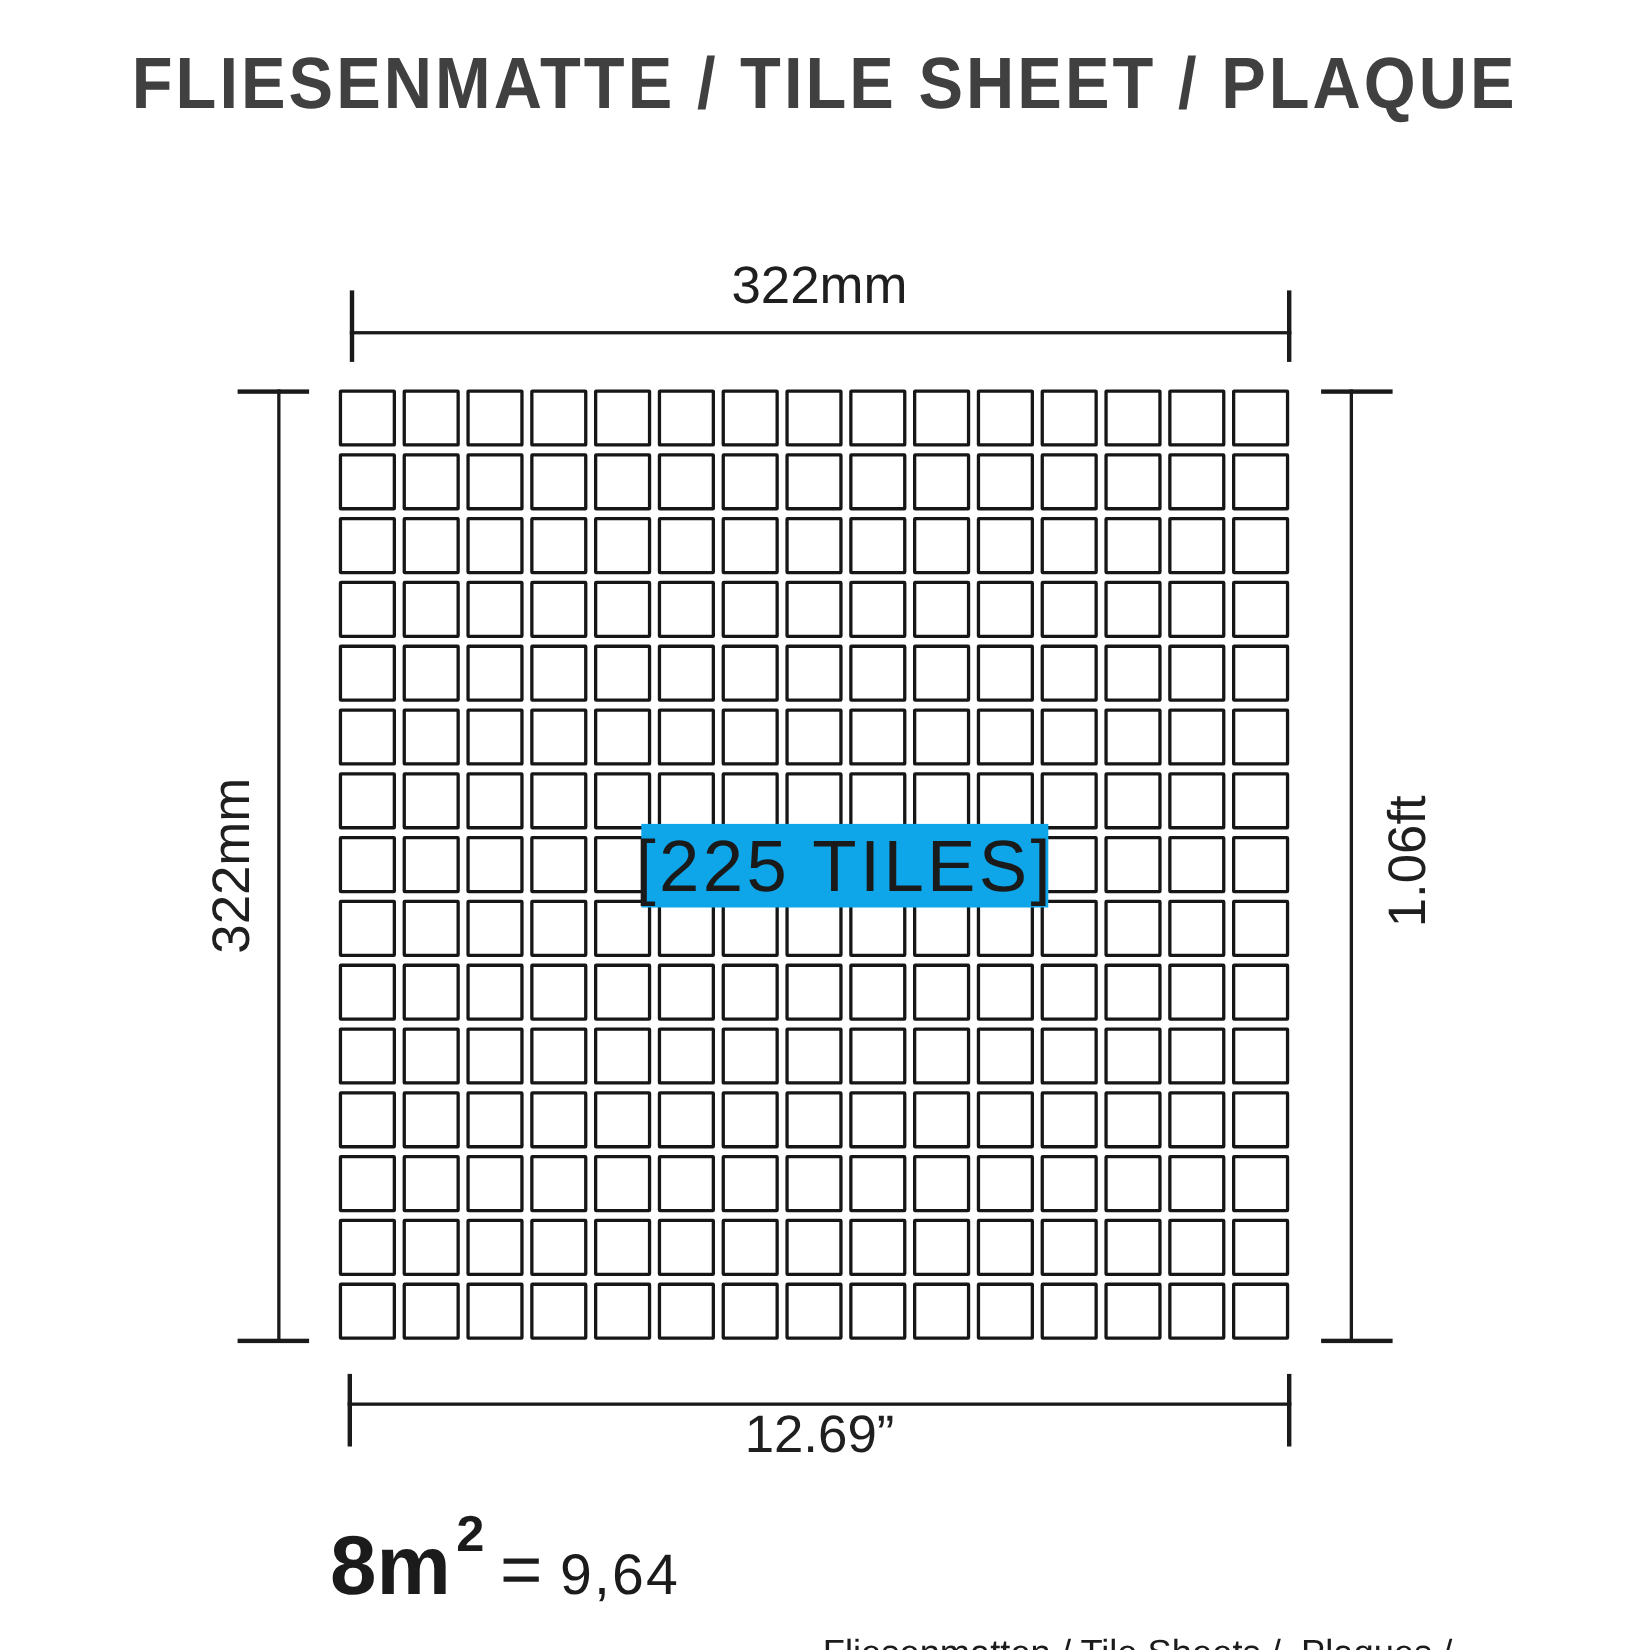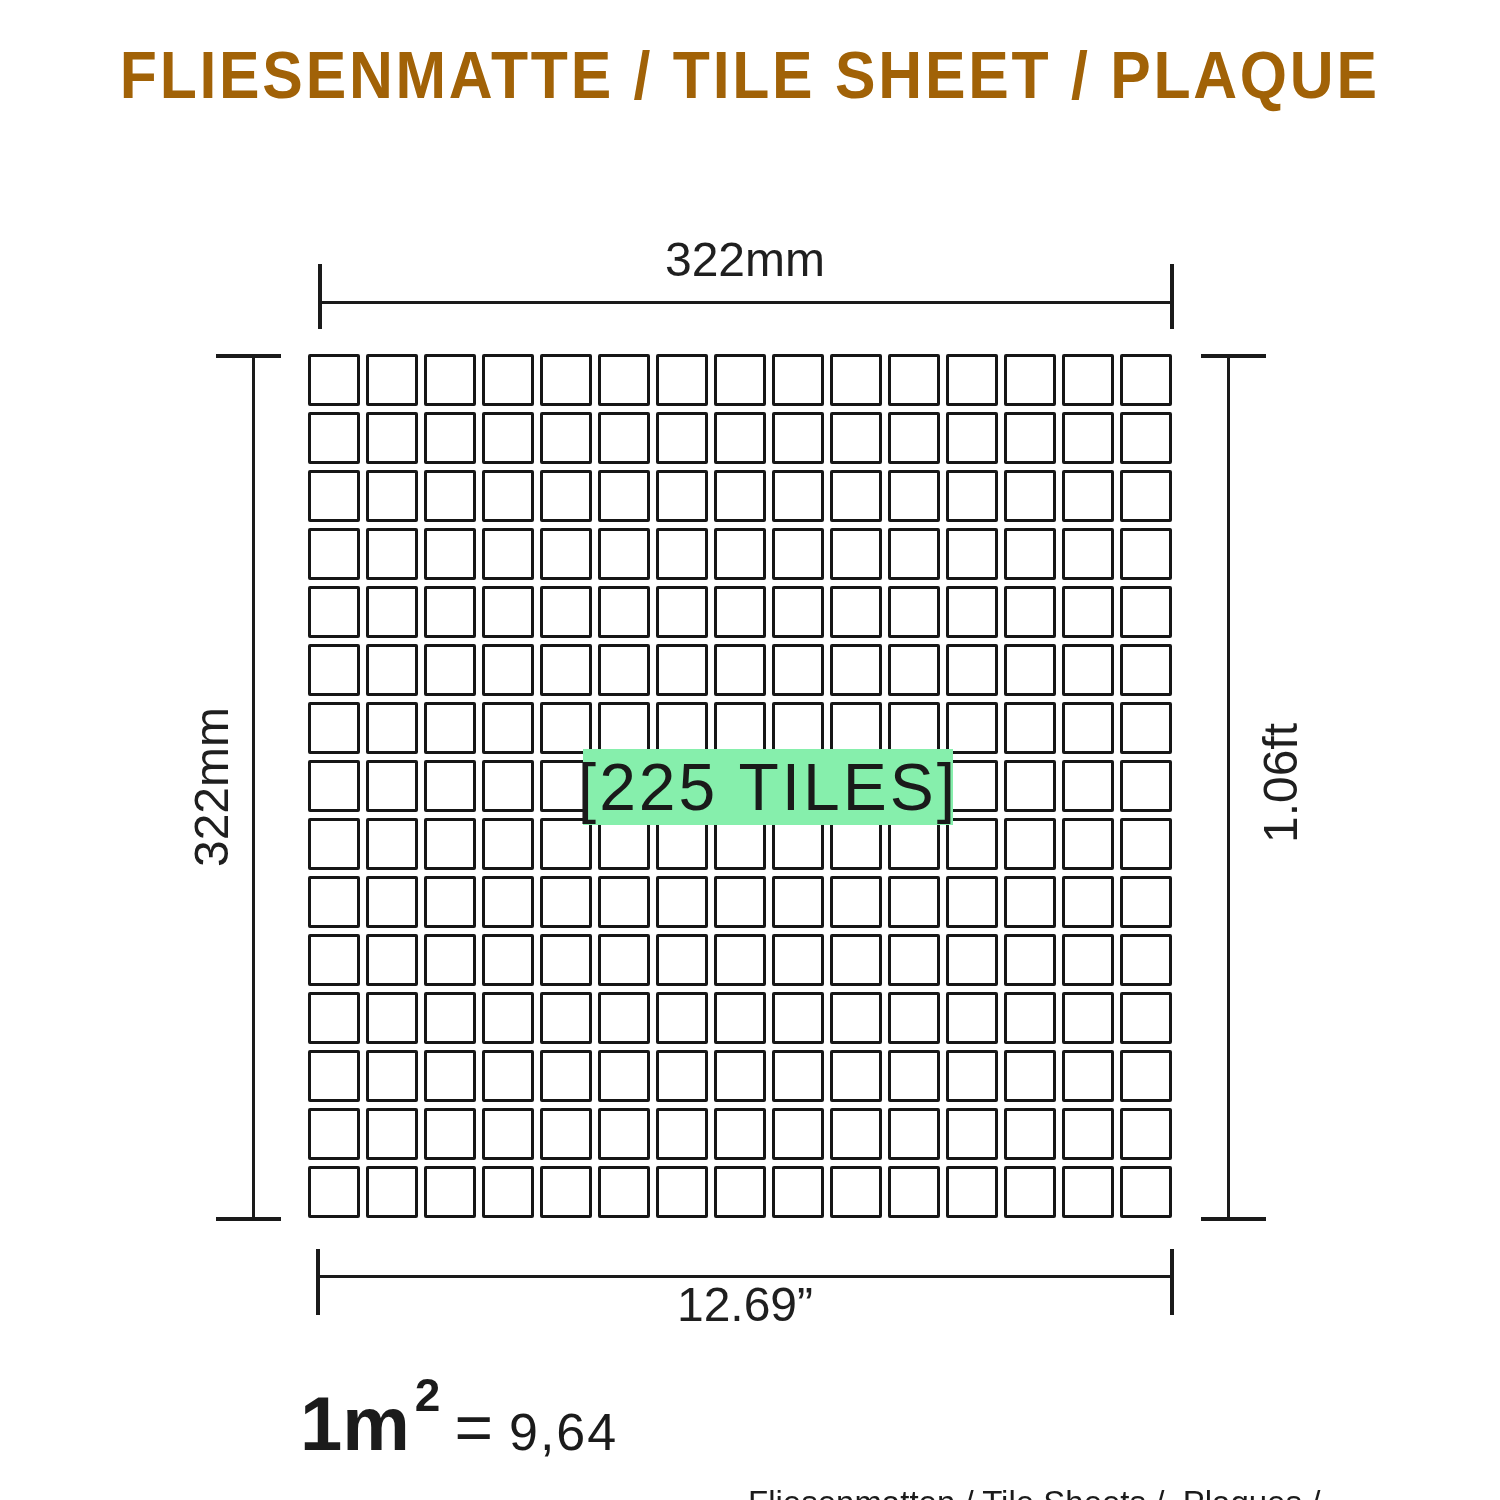--- a/index.html
+++ b/index.html
@@ -58,21 +58,21 @@
     border-radius: 2px;
   }
 
   
   .tiles-count-box {
     position: absolute;
     left: 583px;
     top: 749px;
     width: 370px;
     height: 76px;
-    background: #86efac;
+    background: #0ea5e9;
     display: flex;
     align-items: center;
     justify-content: center;
     z-index: 5;
   }
   .tiles-count-text {
     font-size: 66px;
     font-weight: 400;
     letter-spacing: 3px;
     color: #1a1a1a;
@@ -154,21 +154,21 @@
     font-size: 33px;
     line-height: 45px;
     color: #1b1b1b;
     white-space: pre;
   }
 </style>
 </head>
 <body>
 
 <div class="title-block">
-  <div class="title-line" style="color: #a16207;"><span>FLIESENMATTE / TILE SHEET / PLAQUE</span></div>
+  <div class="title-line" style="color: #404040;"><span>FLIESENMATTE / TILE SHEET / PLAQUE</span></div>
 </div>
 
 <div class="tile-grid">
     <div class="tile"></div>
     <div class="tile"></div>
     <div class="tile"></div>
     <div class="tile"></div>
     <div class="tile"></div>
     <div class="tile"></div>
     <div class="tile"></div>
@@ -410,21 +410,21 @@
 <div class="dim-line dim-left-tick-t" style="background: rgb(26, 26, 26);"></div>
 <div class="dim-line dim-left-tick-b" style="background: rgb(26, 26, 26);"></div>
 <div class="dim-label rot dim-left-label">322mm</div>
 
 <div class="dim-line dim-right-line" style="background: rgb(26, 26, 26);"></div>
 <div class="dim-line dim-right-tick-t" style="background: rgb(26, 26, 26);"></div>
 <div class="dim-line dim-right-tick-b" style="background: rgb(26, 26, 26);"></div>
 <div class="dim-label rot dim-right-label">1.06ft</div>
 
 <div class="footer-formula">
-  <span class="formula-base">1m</span>
+  <span class="formula-base">8m</span>
   <span class="formula-exp">2</span>
   <span class="formula-equals">=</span>
   <span class="formula-value">9,64</span>
 </div>
 
 <div class="footer-captions">
   <div>Fliesenmatten / Tile Sheets /  Plaques /</div>
   
 </div>
 

